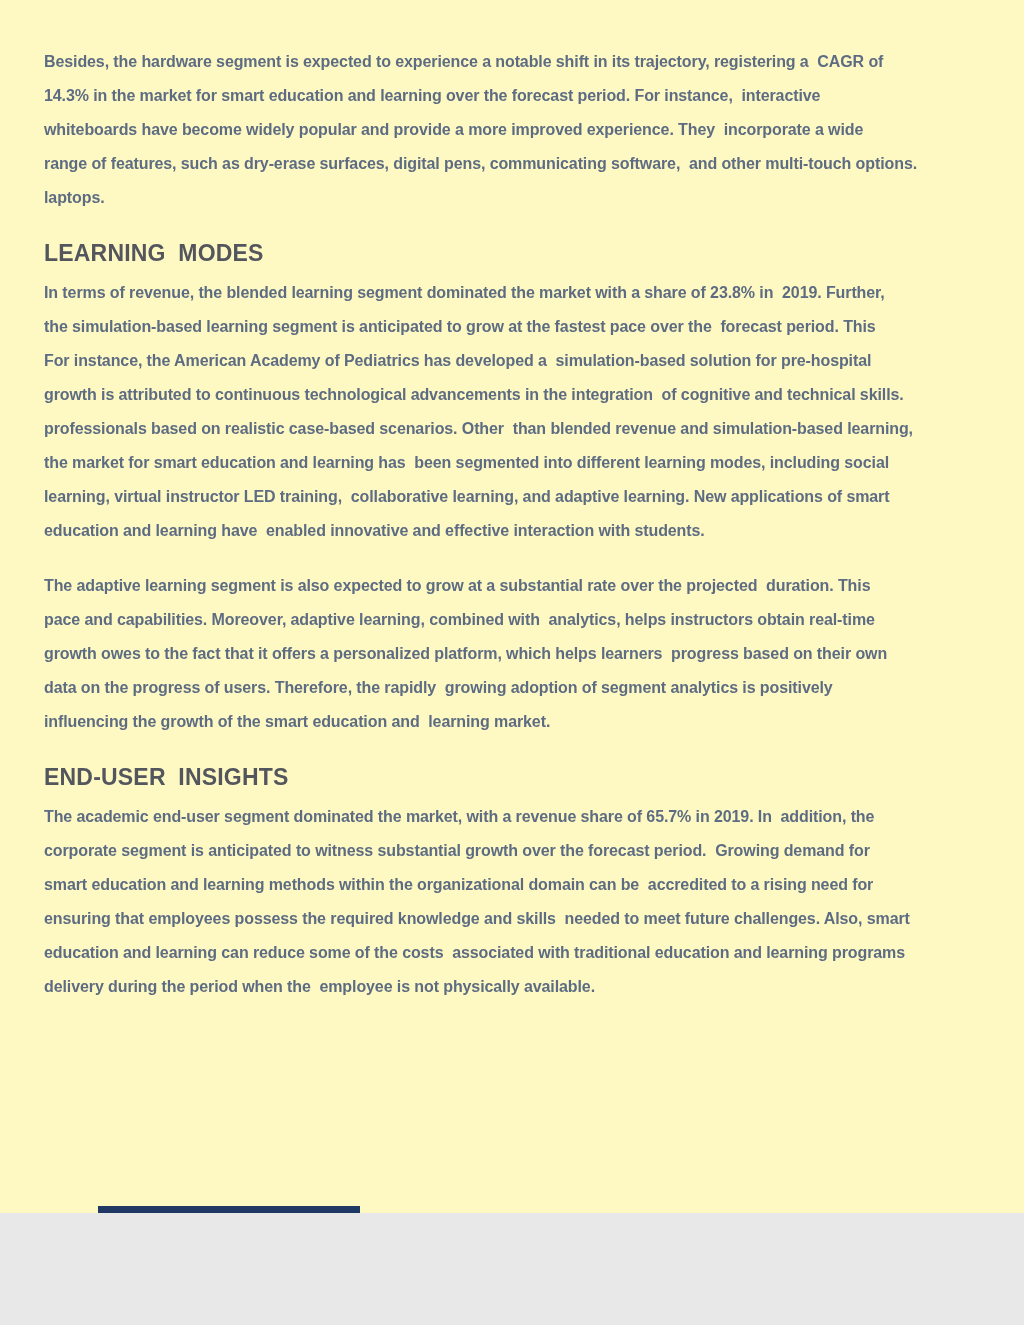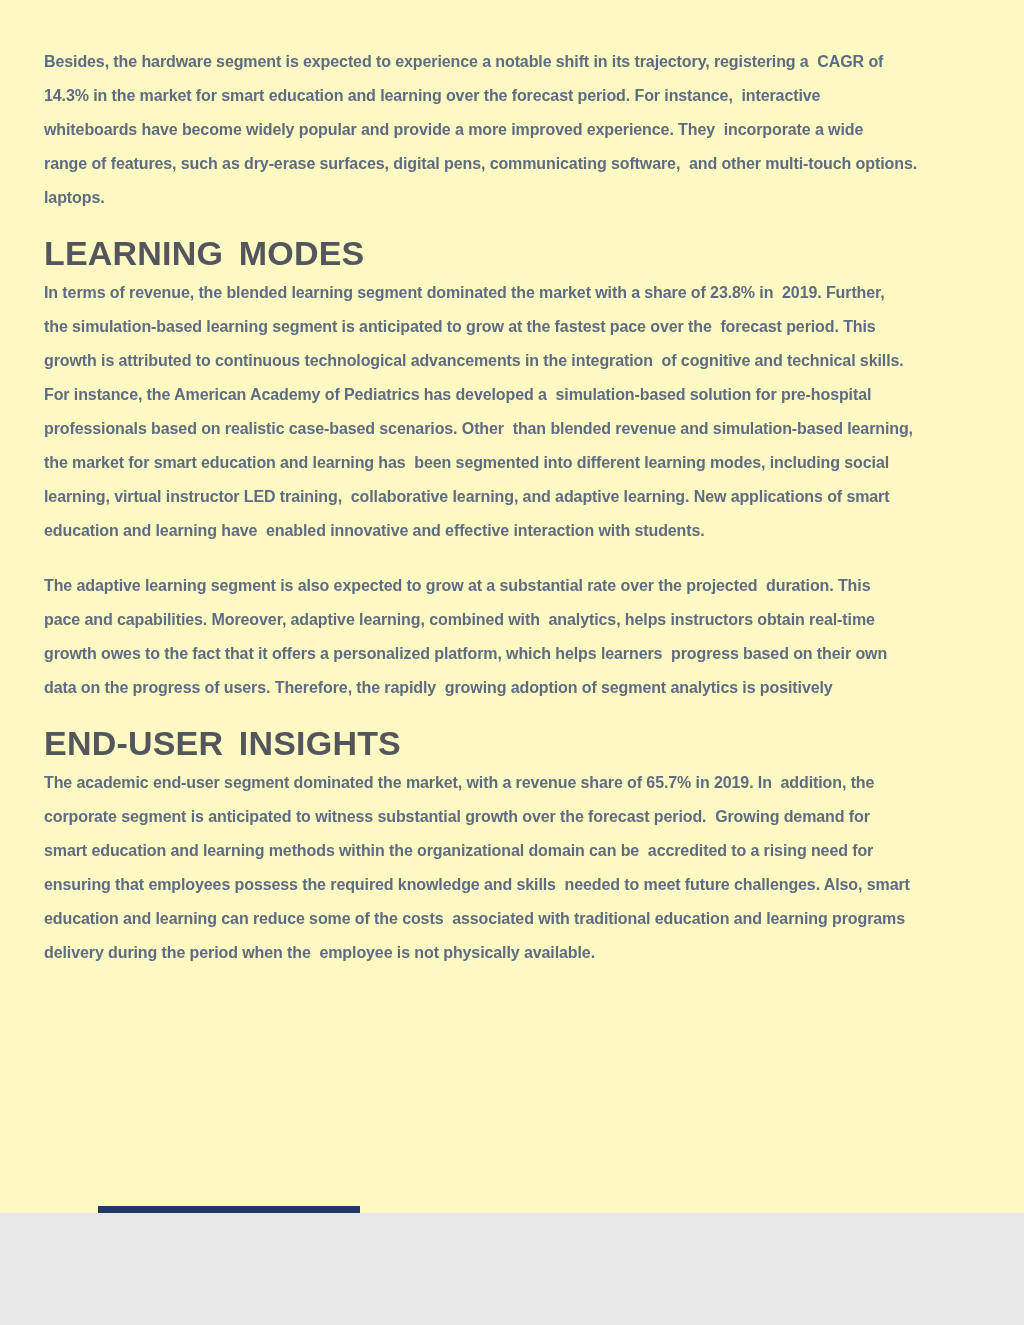--- a/index.html
+++ b/index.html
@@ -26,21 +26,21 @@
     letter-spacing: -0.1px;
   }
   .para .line {
     white-space: pre;
     line-height: 34px;
     height: 34px;
   }
   .heading {
     margin: 19px 0 5px 0;
     color: #54565e;
-    font-size: 34px;
+    font-size: 23px;
     font-weight: bold;
     line-height: 35px;
     height: 35px;
     letter-spacing: 0.2px;
     word-spacing: 6px;
     white-space: pre;
   }
   .footer-divider {
     position: absolute;
     left: 44px;
@@ -89,33 +89,34 @@
       <div class="line">whiteboards have become widely popular and provide a more improved experience. They  incorporate a wide</div>
       <div class="line">range of features, such as dry-erase surfaces, digital pens, communicating software,  and other multi-touch options.</div>
       <div class="line">laptops.</div>
     </div>
 
     <div class="heading">LEARNING MODES</div>
 
     <div class="para">
       <div class="line">In terms of revenue, the blended learning segment dominated the market with a share of 23.8% in  2019. Further,</div>
       <div class="line">the simulation-based learning segment is anticipated to grow at the fastest pace over the  forecast period. This</div>
+      <div class="line">For instance, the American Academy of Pediatrics has developed a  simulation-based solution for pre-hospital</div>
       <div class="line">growth is attributed to continuous technological advancements in the integration  of cognitive and technical skills.</div>
-      <div class="line">For instance, the American Academy of Pediatrics has developed a  simulation-based solution for pre-hospital</div>
       <div class="line">professionals based on realistic case-based scenarios. Other  than blended revenue and simulation-based learning,</div>
       <div class="line">the market for smart education and learning has  been segmented into different learning modes, including social</div>
       <div class="line">learning, virtual instructor LED training,  collaborative learning, and adaptive learning. New applications of smart</div>
       <div class="line">education and learning have  enabled innovative and effective interaction with students.</div>
     </div>
 
     <div class="para">
       <div class="line">The adaptive learning segment is also expected to grow at a substantial rate over the projected  duration. This</div>
       <div class="line">pace and capabilities. Moreover, adaptive learning, combined with  analytics, helps instructors obtain real-time</div>
       <div class="line">growth owes to the fact that it offers a personalized platform, which helps learners  progress based on their own</div>
       <div class="line">data on the progress of users. Therefore, the rapidly  growing adoption of segment analytics is positively</div>
+      <div class="line">influencing the growth of the smart education and  learning market.</div>
     </div>
 
     <div class="heading">END-USER INSIGHTS</div>
 
     <div class="para">
       <div class="line">The academic end-user segment dominated the market, with a revenue share of 65.7% in 2019. In  addition, the</div>
       <div class="line">corporate segment is anticipated to witness substantial growth over the forecast period.  Growing demand for</div>
       <div class="line">smart education and learning methods within the organizational domain can be  accredited to a rising need for</div>
       <div class="line">ensuring that employees possess the required knowledge and skills  needed to meet future challenges. Also, smart</div>
       <div class="line">education and learning can reduce some of the costs  associated with traditional education and learning programs</div>

